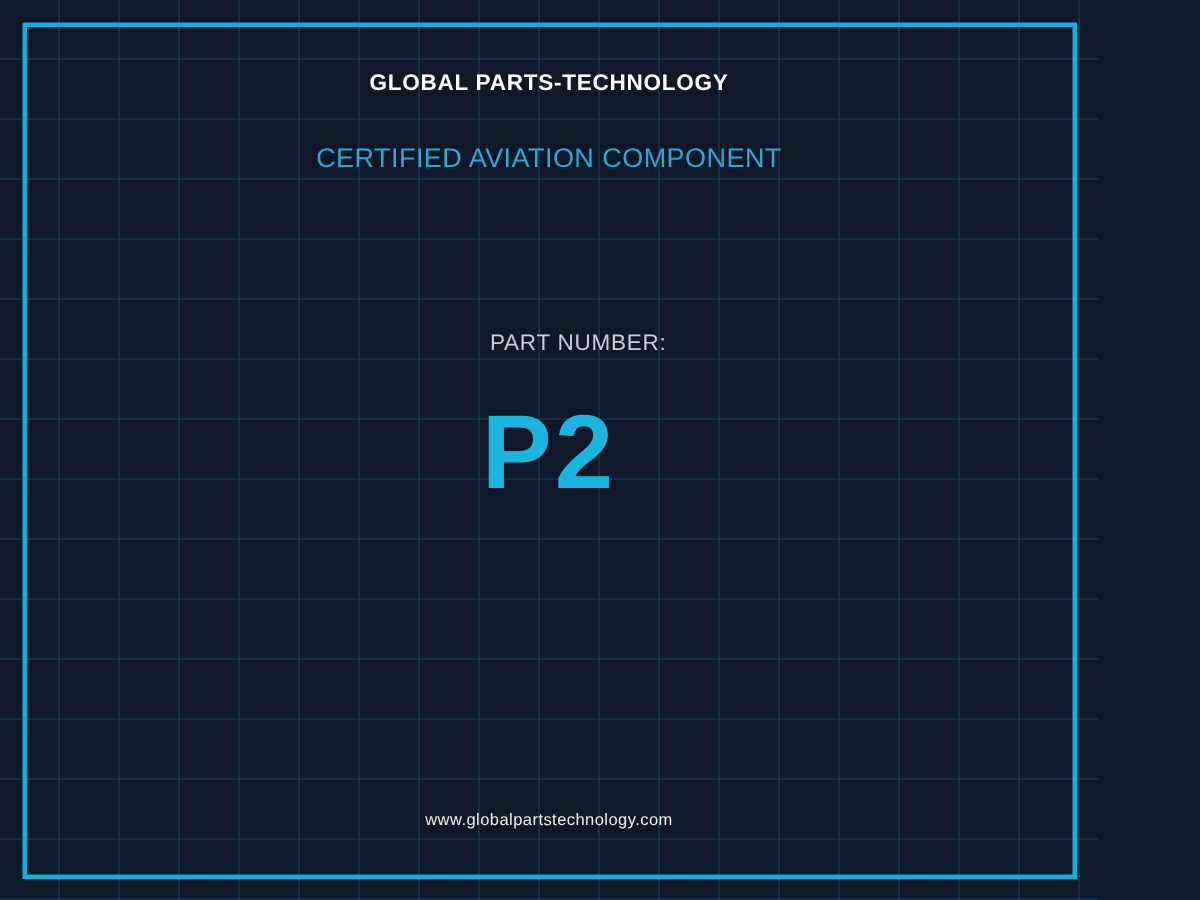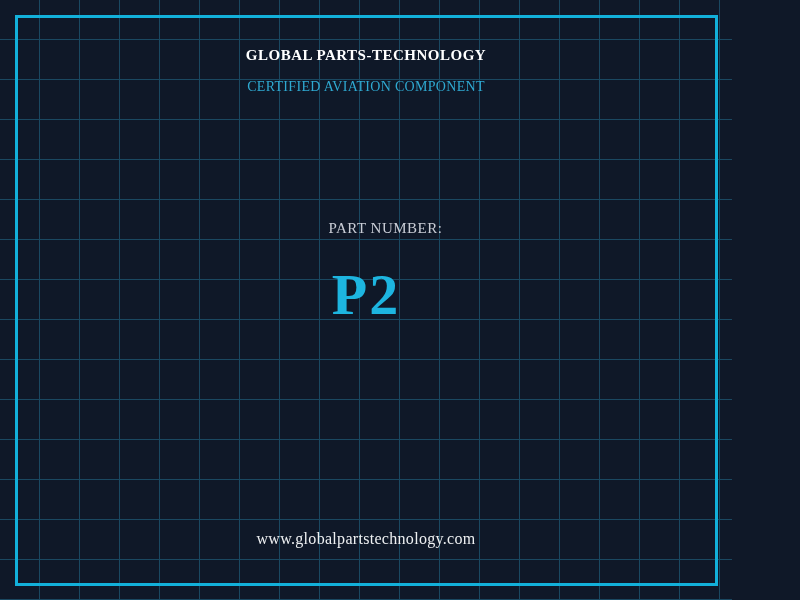--- a/index.html
+++ b/index.html
@@ -11,21 +11,21 @@
     position: relative;
     width: 732px;
     height: 600px;
     overflow: hidden;
     background-color: #0f1828;
     background-image:
       linear-gradient(to right, #1a4861 1px, transparent 1px),
       linear-gradient(to bottom, #1a4861 1px, transparent 1px);
     background-size: 40px 40px;
     background-position: -1px -1px;
-    font-family: Liberation Serif, serif;
+    font-family: Liberation Sans, sans-serif;
   }
   .frame {
     position: absolute;
     left: 15px;
     top: 15px;
     right: 14px;
     bottom: 14px;
     border: 3px solid #12b0da;
   }
   .txt {
@@ -37,43 +37,43 @@
     white-space: pre;
   }
   .title {
     top: 48px;
     font-size: 15px;
     font-weight: bold;
     letter-spacing: 0.5px;
     color: #ffffff;
   }
   .subtitle {
-    top: 80px;
-    font-size: 14px;
+    top: 96px;
+    font-size: 18px;
     letter-spacing: 0.3px;
     color: #2fa9d1;
     text-align: center;
   }
   .part-label {
     top: 221px;
     font-size: 15px;
     letter-spacing: 0.5px;
     color: #c9cdd6;
     margin-left: 39px;
   }
   .part-number {
     top: 266px;
-    font-size: 58px;
+    font-size: 70px;
     font-weight: bold;
     letter-spacing: 2px;
     color: #1db5e0;
   }
   .website {
-    top: 531px;
-    font-size: 16px;
+    top: 542px;
+    font-size: 11px;
     letter-spacing: 0.3px;
     color: #eef0f2;
   }
 </style>
 </head>
 <body>
 
 <div class="canvas">
   <div class="frame"></div>
 

